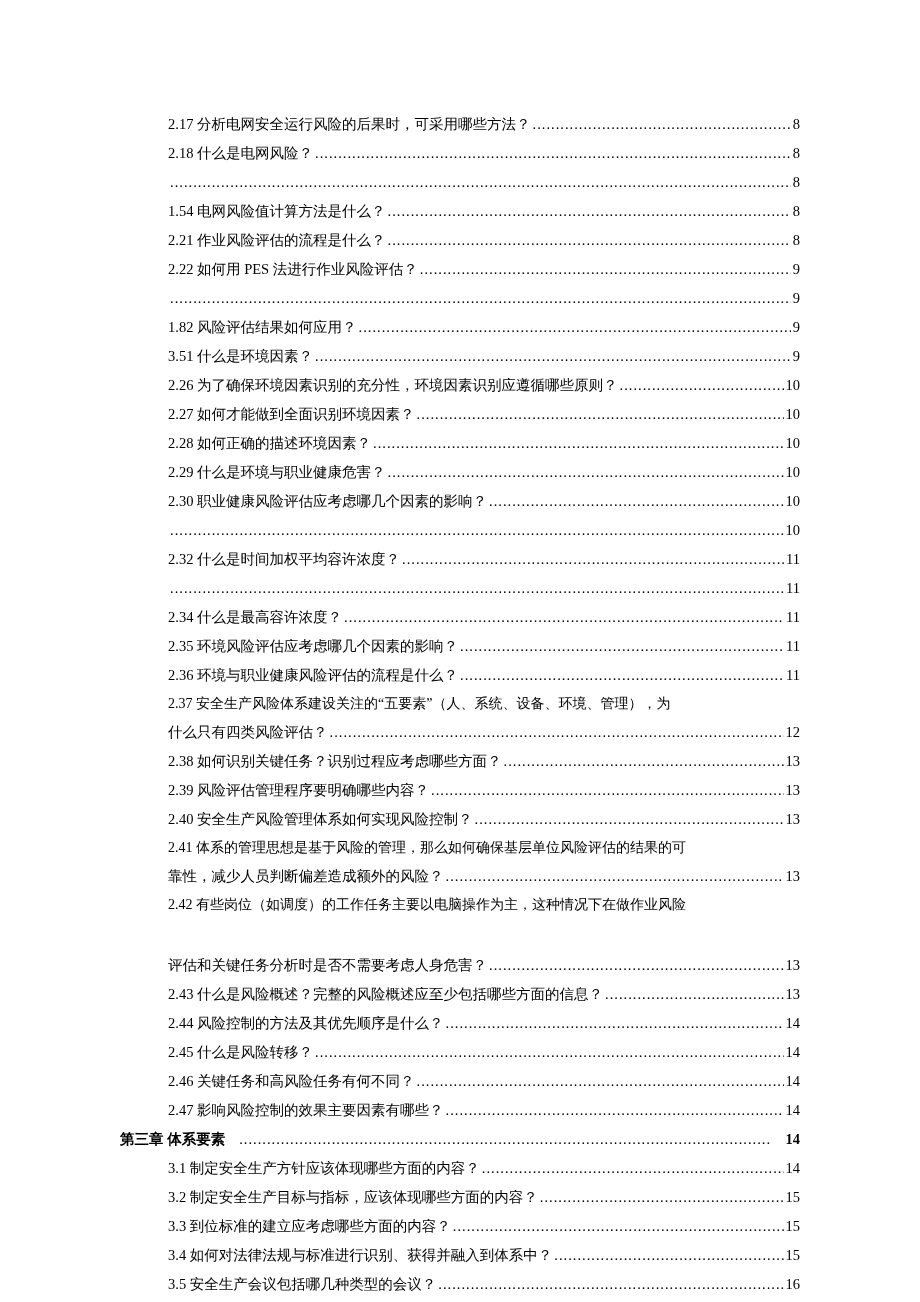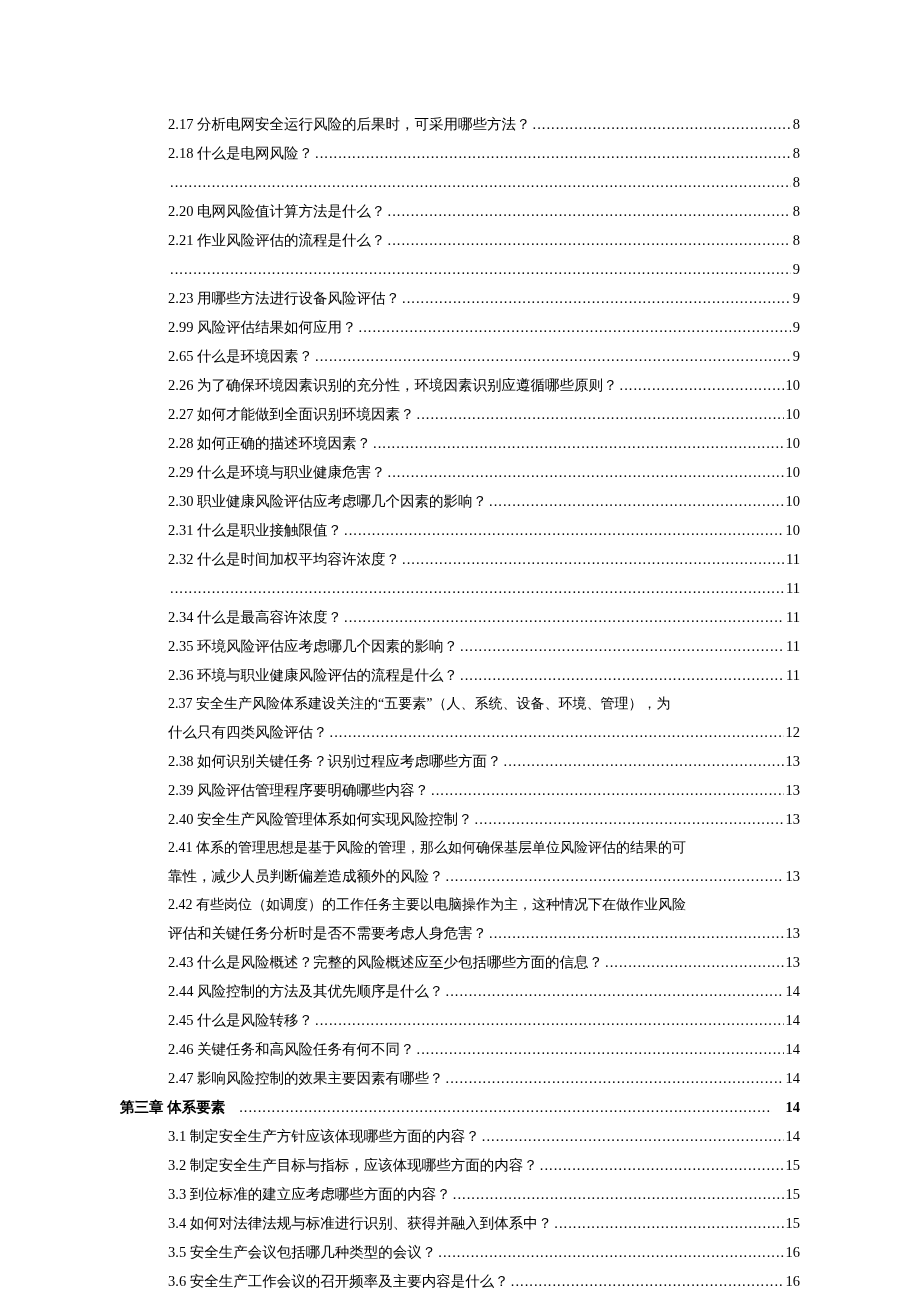--- a/index.html
+++ b/index.html
@@ -53,45 +53,45 @@
     <div class="entry indent1">
       <span class="label">2.18 什么是电网风险？</span>
       <span class="leader"></span>
       <span class="pg">8</span>
     </div>
     <div class="entry indent1">
       <span class="leader"></span>
       <span class="pg">8</span>
     </div>
     <div class="entry indent1">
-      <span class="label">2.20 电网风险值计算方法是什么？</span>
+      <span class="label">1.54 电网风险值计算方法是什么？</span>
       <span class="leader"></span>
       <span class="pg">8</span>
     </div>
     <div class="entry indent1">
       <span class="label">2.21 作业风险评估的流程是什么？</span>
       <span class="leader"></span>
       <span class="pg">8</span>
     </div>
     <div class="entry indent1">
-      <span class="leader"></span>
-      <span class="pg">9</span>
-    </div>
-    <div class="entry indent1">
-      <span class="label">2.23 用哪些方法进行设备风险评估？</span>
-      <span class="leader"></span>
-      <span class="pg">9</span>
-    </div>
-    <div class="entry indent1">
-      <span class="label">2.99 风险评估结果如何应用？</span>
-      <span class="leader"></span>
-      <span class="pg">9</span>
-    </div>
-    <div class="entry indent1">
-      <span class="label">2.65 什么是环境因素？</span>
+      <span class="label">2.22 如何用 PES 法进行作业风险评估？</span>
+      <span class="leader"></span>
+      <span class="pg">9</span>
+    </div>
+    <div class="entry indent1">
+      <span class="leader"></span>
+      <span class="pg">9</span>
+    </div>
+    <div class="entry indent1">
+      <span class="label">1.82 风险评估结果如何应用？</span>
+      <span class="leader"></span>
+      <span class="pg">9</span>
+    </div>
+    <div class="entry indent1">
+      <span class="label">3.51 什么是环境因素？</span>
       <span class="leader"></span>
       <span class="pg">9</span>
     </div>
     <div class="entry indent1">
       <span class="label">2.26 为了确保环境因素识别的充分性，环境因素识别应遵循哪些原则？</span>
       <span class="leader"></span>
       <span class="pg">10</span>
     </div>
     <div class="entry indent1">
       <span class="label">2.27 如何才能做到全面识别环境因素？</span>
@@ -107,21 +107,20 @@
       <span class="label">2.29 什么是环境与职业健康危害？</span>
       <span class="leader"></span>
       <span class="pg">10</span>
     </div>
     <div class="entry indent1">
       <span class="label">2.30 职业健康风险评估应考虑哪几个因素的影响？</span>
       <span class="leader"></span>
       <span class="pg">10</span>
     </div>
     <div class="entry indent1">
-      <span class="label">2.31 什么是职业接触限值？</span>
       <span class="leader"></span>
       <span class="pg">10</span>
     </div>
     <div class="entry indent1">
       <span class="label">2.32 什么是时间加权平均容许浓度？</span>
       <span class="leader"></span>
       <span class="pg">11</span>
     </div>
     <div class="entry indent1">
       <span class="leader"></span>
@@ -163,21 +162,21 @@
       <span class="leader"></span>
       <span class="pg">13</span>
     </div>
     <div class="wrap-row">2.41 体系的管理思想是基于风险的管理，那么如何确保基层单位风险评估的结果的可</div>
     <div class="entry indent1" style="padding-left: 48px; text-align: right;">
       <span class="label">靠性，减少人员判断偏差造成额外的风险？</span>
       <span class="leader"></span>
       <span class="pg">13</span>
     </div>
     <div class="wrap-row">2.42 有些岗位（如调度）的工作任务主要以电脑操作为主，这种情况下在做作业风险</div>
-    <div class="entry indent1" style="padding-left: 48px;">
+    <div class="entry indent1" style="padding-left: 48px; margin-top: 32px;">
       <span class="label">评估和关键任务分析时是否不需要考虑人身危害？</span>
       <span class="leader"></span>
       <span class="pg">13</span>
     </div>
     <div class="entry indent1">
       <span class="label">2.43 什么是风险概述？完整的风险概述应至少包括哪些方面的信息？</span>
       <span class="leader"></span>
       <span class="pg">13</span>
     </div>
     <div class="entry indent1">

